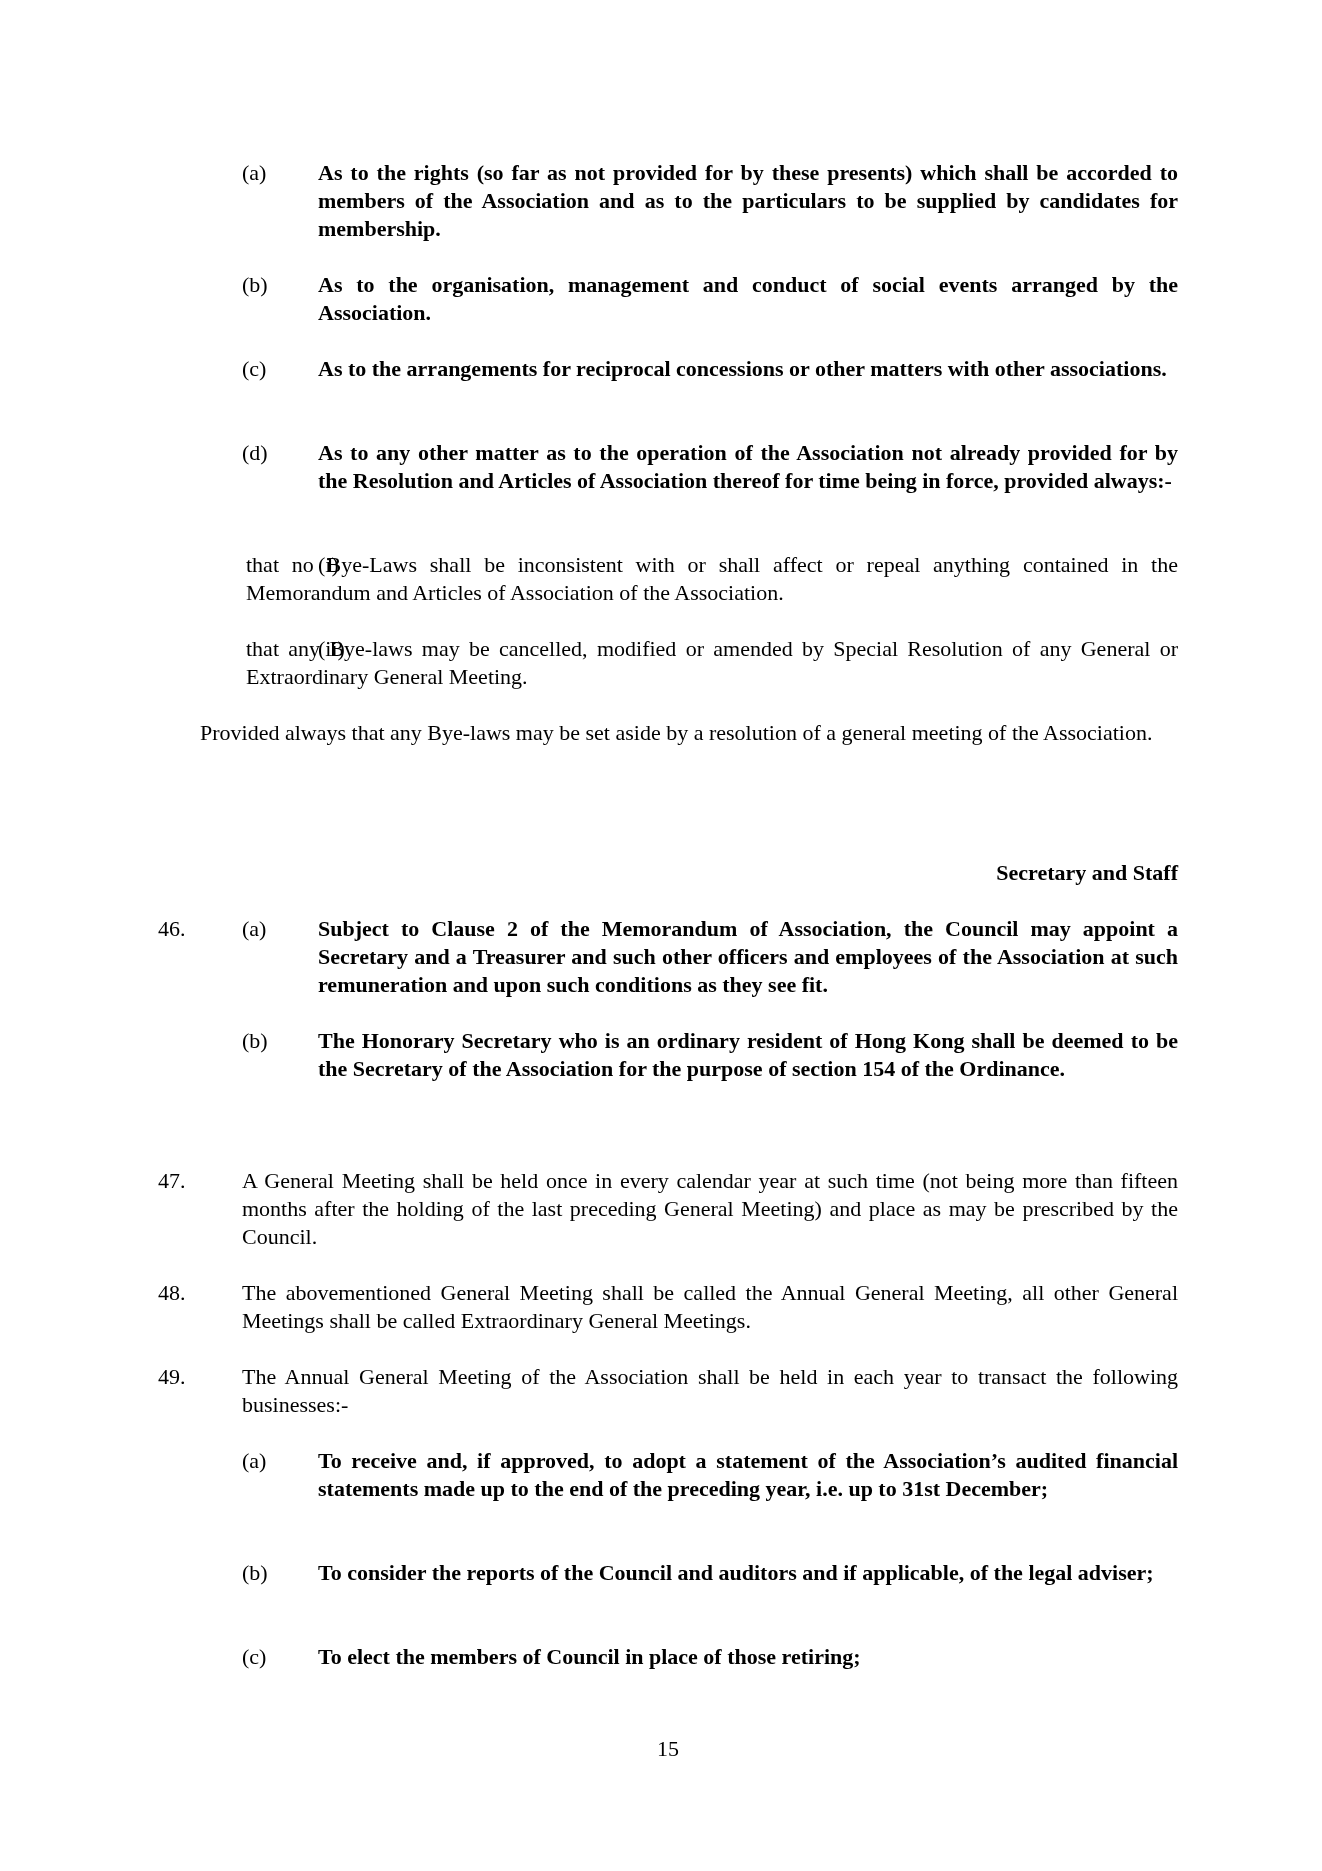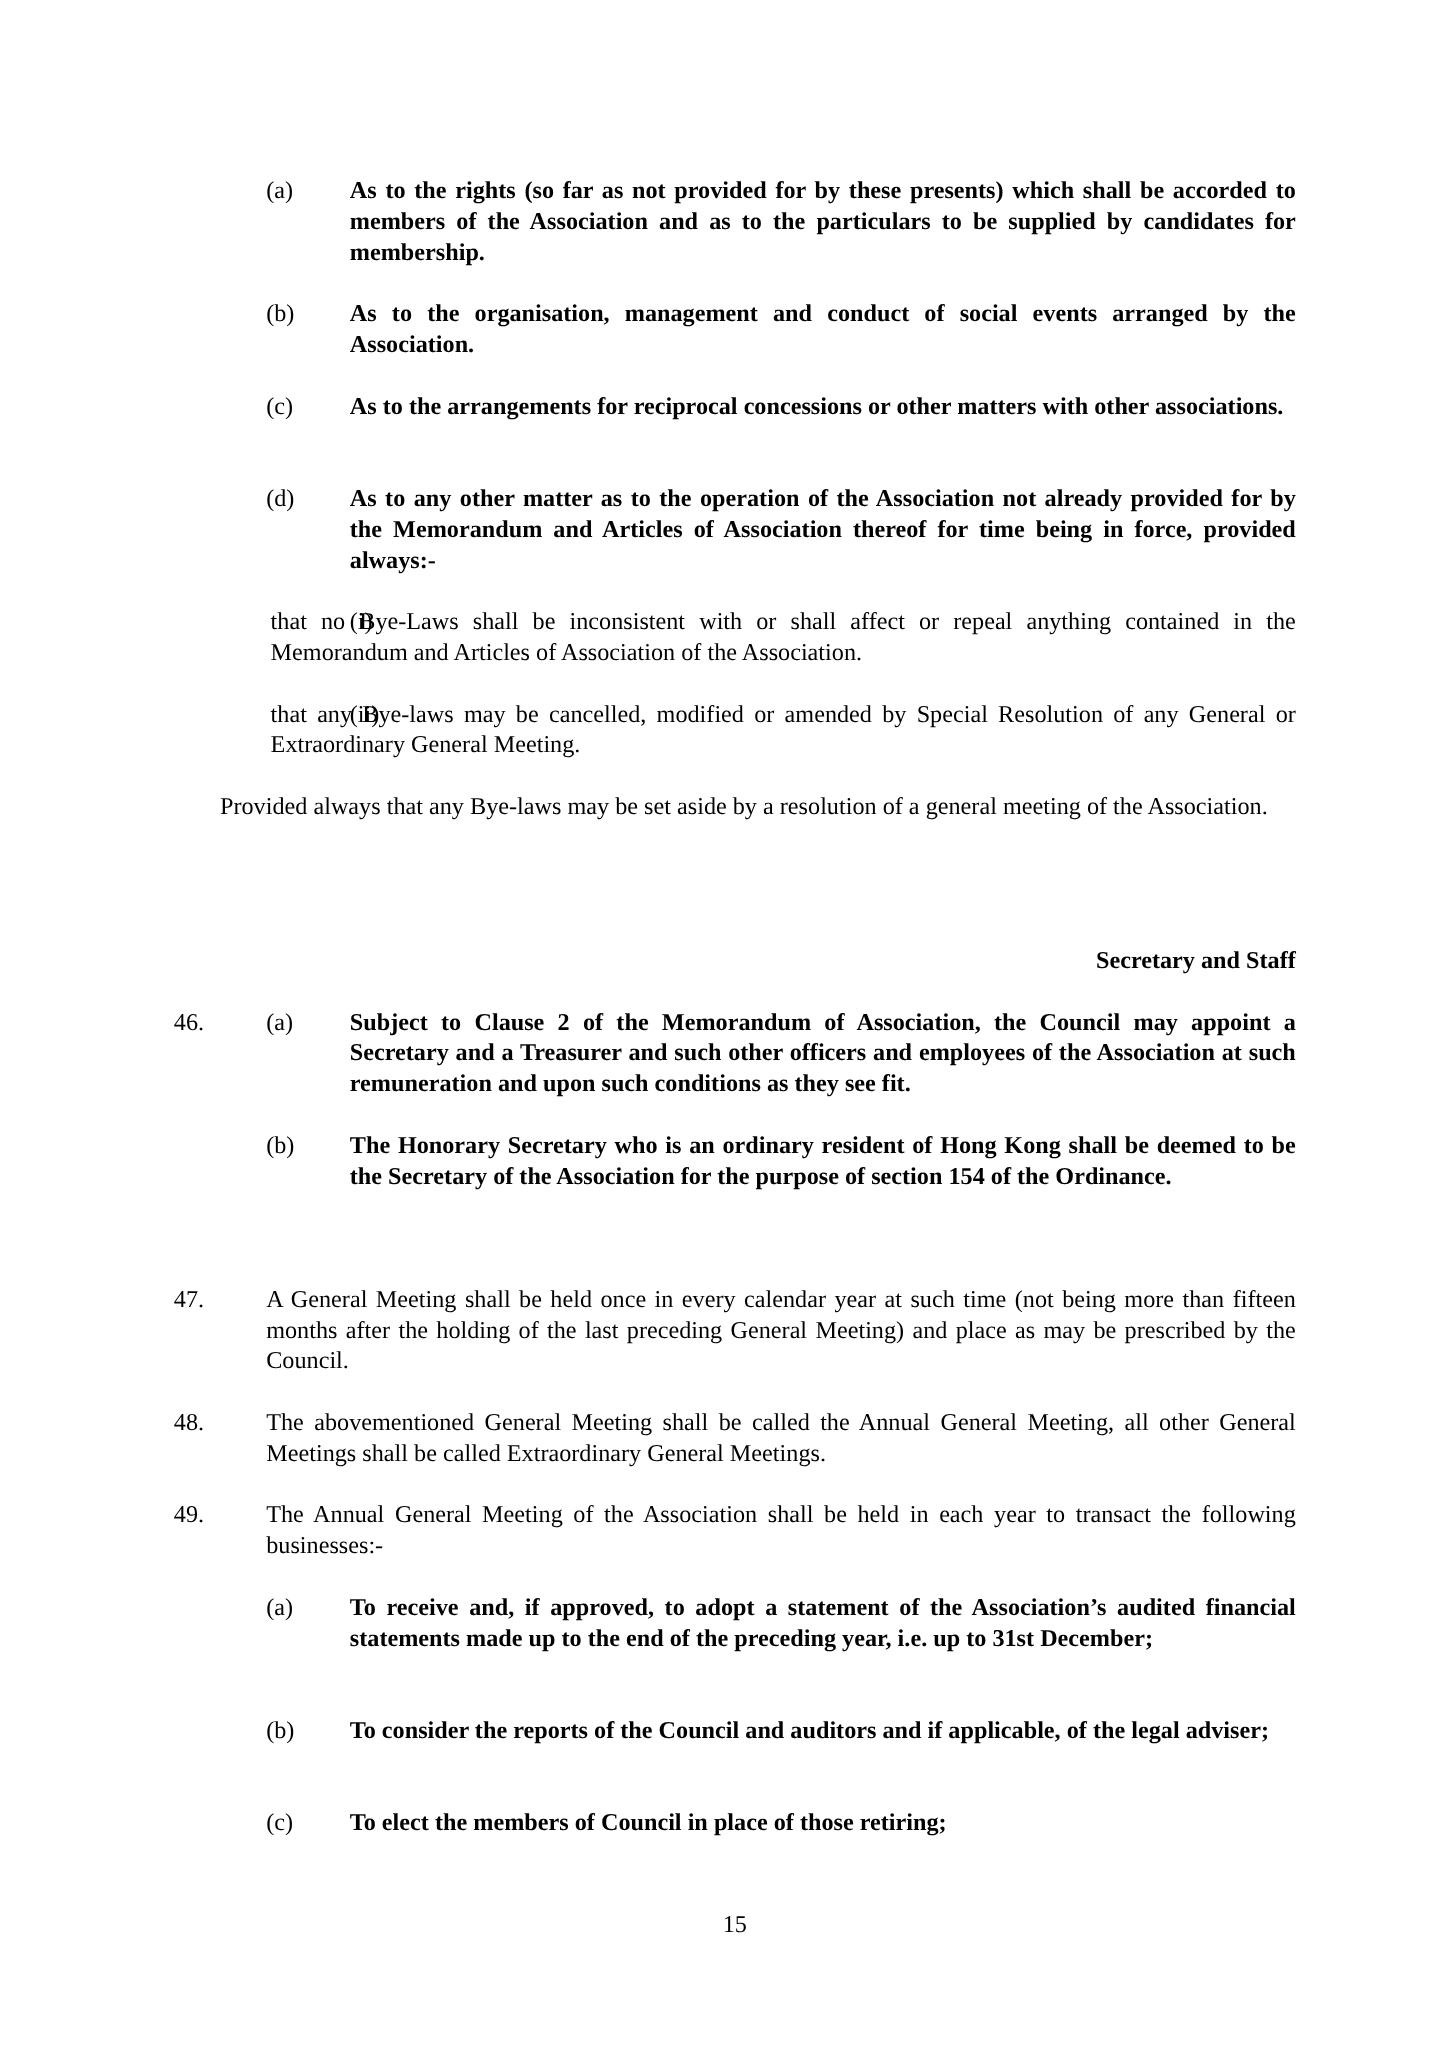--- a/index.html
+++ b/index.html
@@ -55,21 +55,21 @@
       <span class="t1">As to the organisation, management and conduct of social events arranged by the Association.</span>
     </div>
 
     <div class="row" style="top:355px">
       <span class="m1">(c)</span>
       <span class="t1">As to the arrangements for reciprocal concessions or other matters with other associations.</span>
     </div>
 
     <div class="row" style="top:439px">
       <span class="m1">(d)</span>
-      <span class="t1">As to any other matter as to the operation of the Association not already provided for by the Memorandum and Articles of Association thereof for time being in force, provided always:-</span>
+      <span class="t1">As to any other matter as to the operation of the Association not already provided for by the Resolution and Articles of Association thereof for time being in force, provided always:-</span>
     </div>
 
     <div class="row" style="top:551px">
       <span class="m2">(i)</span>
       <span class="t2">that no Bye-Laws shall be inconsistent with or shall affect or repeal anything contained in the Memorandum and Articles of Association of the Association.</span>
     </div>
 
     <div class="row" style="top:719px">
       <span class="proviso">Provided always that any Bye-laws may be set aside by a resolution of a general meeting of the Association.</span>
     </div>

